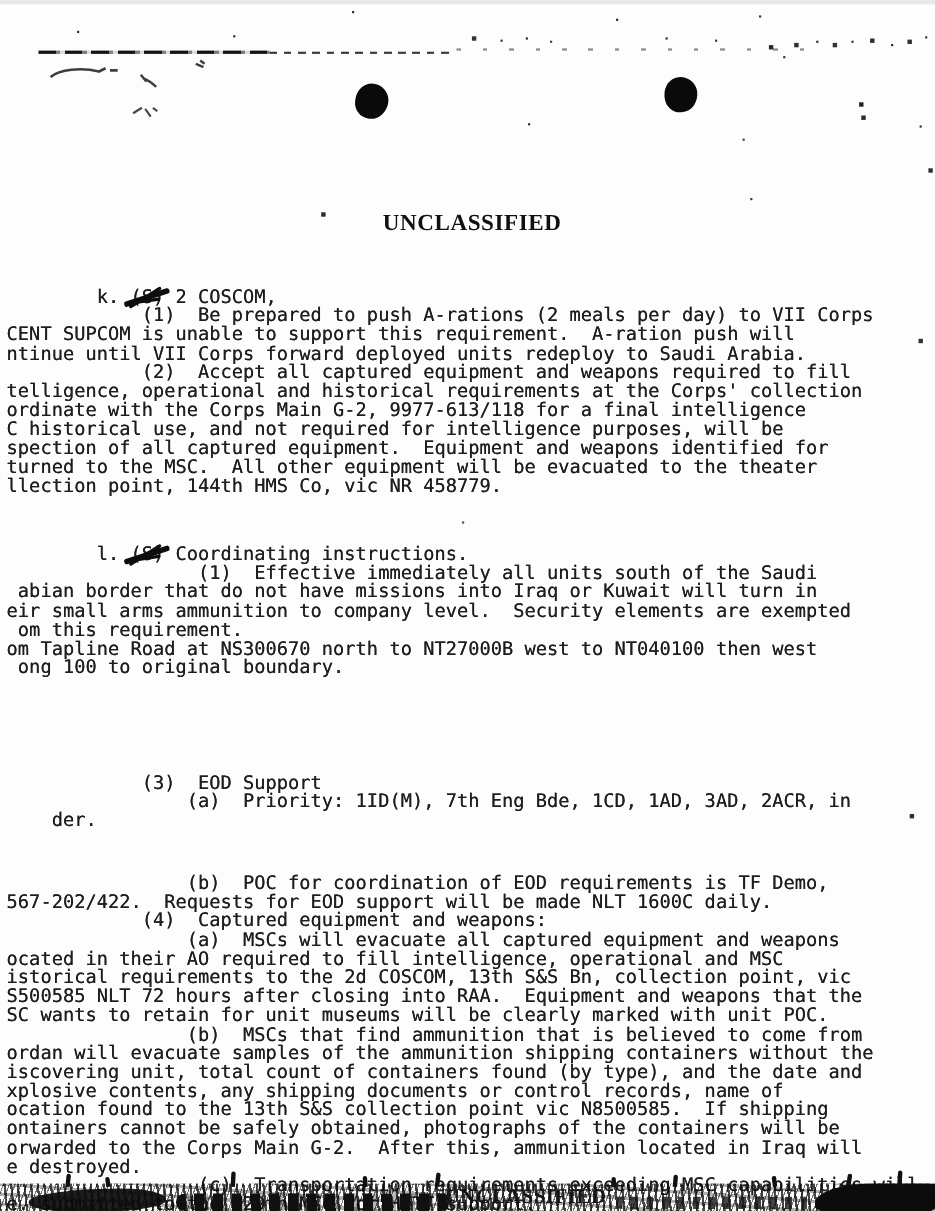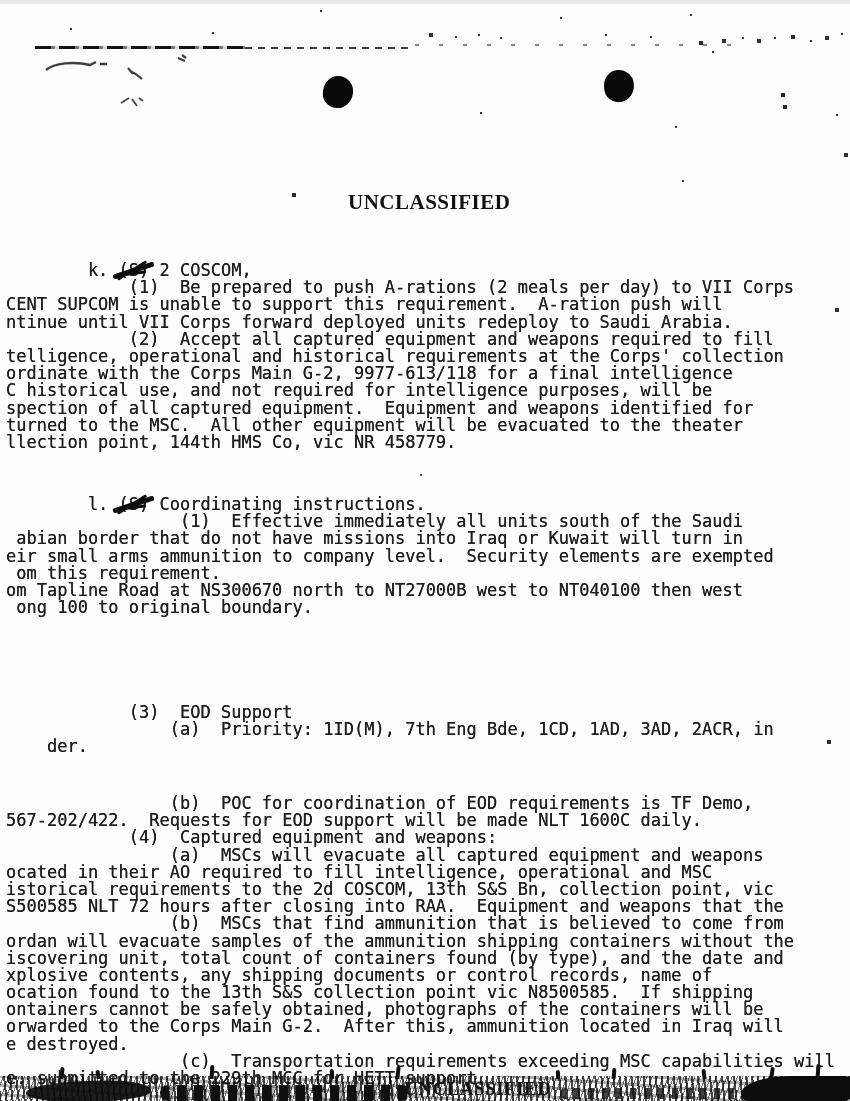--- a/index.html
+++ b/index.html
@@ -168,20 +168,21 @@
       <div class="line">    der.</div>
     </div>
   <div class="textblock block-d">
       <div class="line">                (b)  POC for coordination of EOD requirements is TF Demo,</div>
       <div class="line">567-202/422.  Requests for EOD support will be made NLT 1600C daily.</div>
       <div class="line">            (4)  Captured equipment and weapons:</div>
       <div class="line">                (a)  MSCs will evacuate all captured equipment and weapons</div>
       <div class="line">ocated in their AO required to fill intelligence, operational and MSC</div>
       <div class="line">istorical requirements to the 2d COSCOM, 13th S&amp;S Bn, collection point, vic</div>
       <div class="line">S500585 NLT 72 hours after closing into RAA.  Equipment and weapons that the</div>
+      <div class="line">SC wants to retain for unit museums will be clearly marked with unit POC.</div>
       <div class="line">                (b)  MSCs that find ammunition that is believed to come from</div>
       <div class="line">ordan will evacuate samples of the ammunition shipping containers without the</div>
       <div class="line">iscovering unit, total count of containers found (by type), and the date and</div>
       <div class="line">xplosive contents, any shipping documents or control records, name of</div>
       <div class="line">ocation found to the 13th S&amp;S collection point vic N8500585.  If shipping</div>
       <div class="line">ontainers cannot be safely obtained, photographs of the containers will be</div>
       <div class="line">orwarded to the Corps Main G-2.  After this, ammunition located in Iraq will</div>
       <div class="line">e destroyed.</div>
       <div class="line">                 (c)  Transportation requirements exceeding MSC capabilities will</div>
       <div class="line">e. submitted to the 229th MCC for HETT support.</div>

